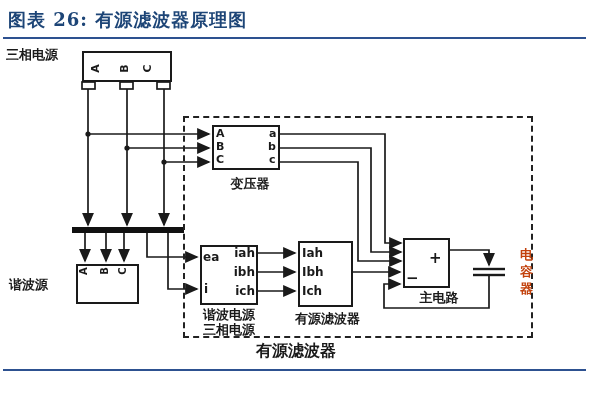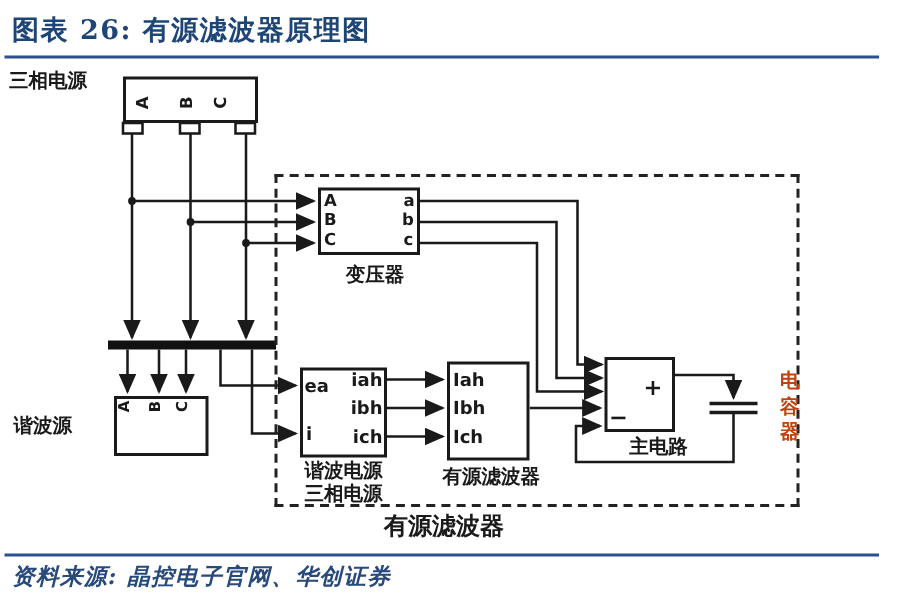--- a/index.html
+++ b/index.html
@@ -132,15 +132,14 @@
   <div class="box" style="left:403px;top:238px;width:47px;height:50px;"></div>
   <div class="lbl" style="left:429px;top:251px;font-size:15px;">+</div>
   <div class="lbl" style="left:406px;top:271px;font-size:15px;">−</div>
   <div class="lbl cjk ctr" style="left:412px;top:292px;width:54px;font-family:Liberation Mono, monospace;">主电路</div>
 
   <div class="vert" style="left:520px;top:246px;">电容器</div>
 
   <div class="lbl" style="left:256px;top:343px;font-size:16px;">有源滤波器</div>
 
   <div class="rule-bottom"></div>
-  <div class="source">资料来源: 晶控电子官网、华创证券</div>
 
 </div>
 
 </body></html>

